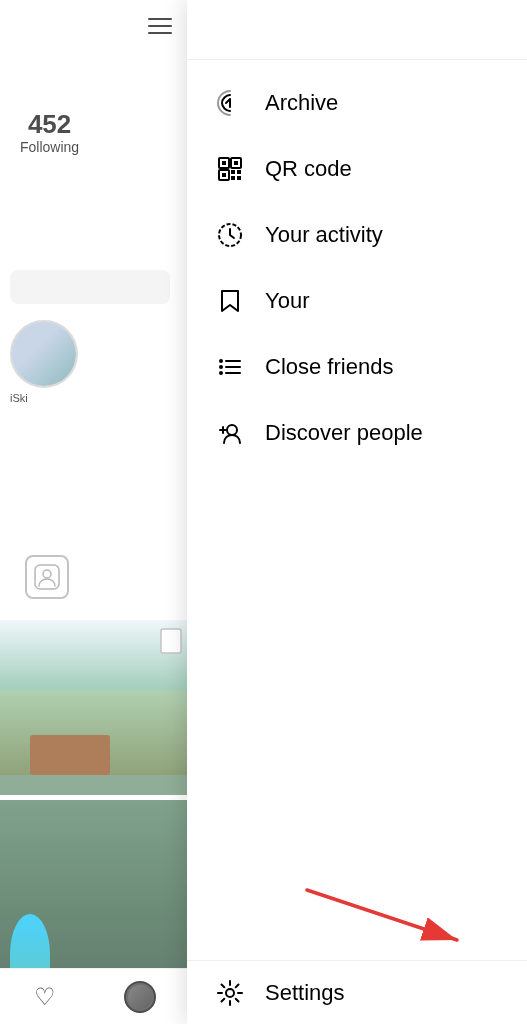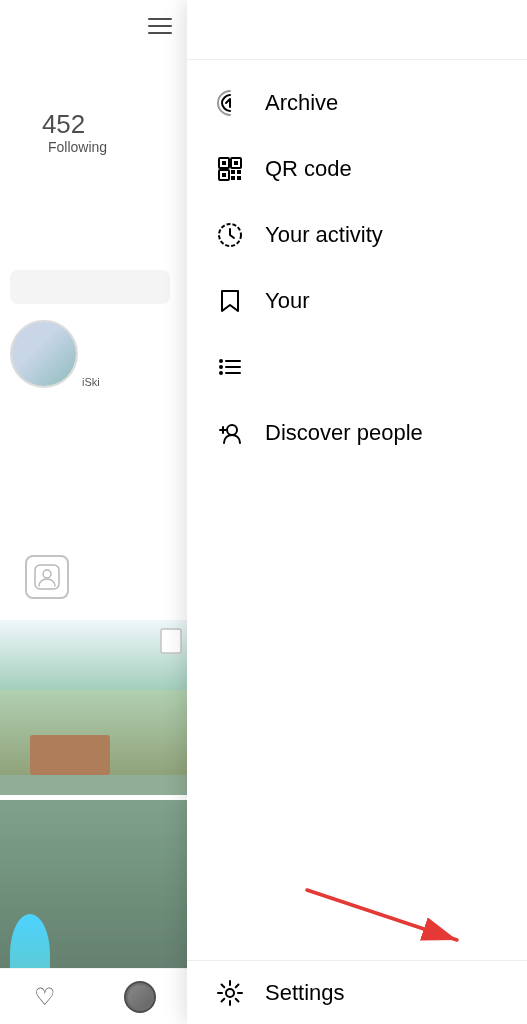--- a/index.html
+++ b/index.html
@@ -43,28 +43,27 @@
 
     
     .following-section {
       position: absolute;
       top: 110px;
       left: 20px;
       text-align: center;
     }
     .following-count {
       font-size: 26px;
-      font-weight: 400;
+      font-weight: 700;
       color: #000;
       line-height: 1.1;
     }
     .following-label {
       font-size: 14px;
       color: #000;
-      margin-left: 28px;
     }
 
     
     .search-bar {
       position: absolute;
       top: 270px;
       left: 10px;
       width: 160px;
       height: 34px;
       background: #f0f0f0;
@@ -74,21 +73,22 @@
     
     .stories {
       position: absolute;
       top: 320px;
       left: 10px;
       display: flex;
       gap: 10px;
     }
     .story-circle {
       display: flex;
-      align-items: flex-end;
+      flex-direction: column;
+      align-items: flex-start;
       gap: 4px;
     }
     .story-avatar {
       width: 68px;
       height: 68px;
       border-radius: 50%;
       border: 2px solid #ccc;
       overflow: hidden;
       background: #ccc;
       display: flex;
@@ -376,20 +376,21 @@
       <div class="menu-icon">
         <svg width="28" height="28" viewBox="0 0 28 28" fill="none">
           <circle cx="5" cy="8" r="2" fill="#000"></circle>
           <circle cx="5" cy="14" r="2" fill="#000"></circle>
           <circle cx="5" cy="20" r="2" fill="#000"></circle>
           <line x1="10" y1="8" x2="24" y2="8" stroke="#000" stroke-width="2" stroke-linecap="round"></line>
           <line x1="10" y1="14" x2="24" y2="14" stroke="#000" stroke-width="2" stroke-linecap="round"></line>
           <line x1="10" y1="20" x2="24" y2="20" stroke="#000" stroke-width="2" stroke-linecap="round"></line>
         </svg>
       </div>
+      <span class="menu-label">Close friends</span>
     </div>
 
     <div class="menu-item">
       <div class="menu-icon">
         <svg width="28" height="28" viewBox="0 0 28 28" fill="none">
           <circle cx="16" cy="11" r="5" stroke="#000" stroke-width="2" fill="none"></circle>
           <path d="M8 24c0-5 3.5-8 8-8s8 3 8 8" stroke="#000" stroke-width="2" fill="none" stroke-linecap="round"></path>
           <line x1="4" y1="11" x2="10" y2="11" stroke="#000" stroke-width="2" stroke-linecap="round"></line>
           <line x1="7" y1="8" x2="7" y2="14" stroke="#000" stroke-width="2" stroke-linecap="round"></line>
         </svg>

